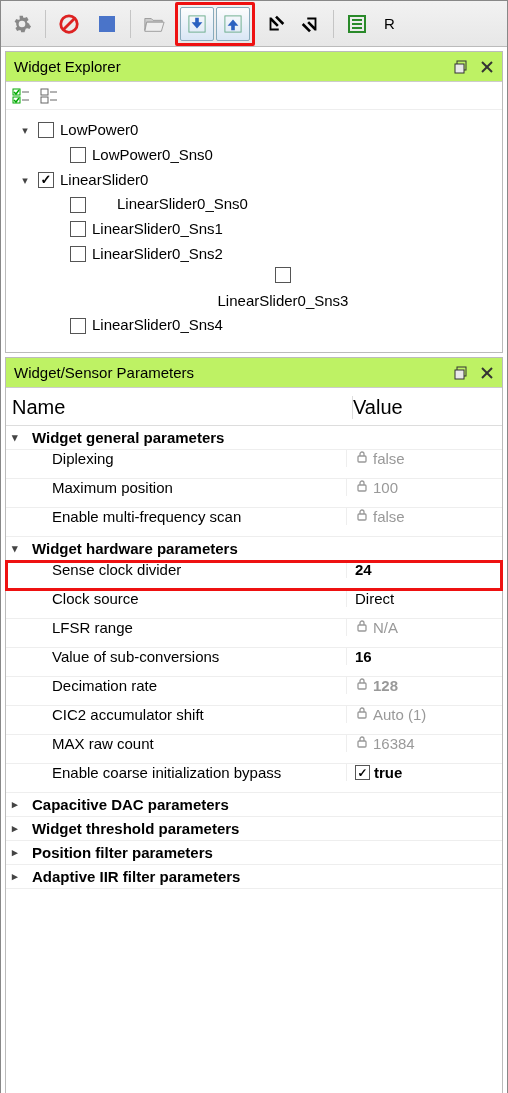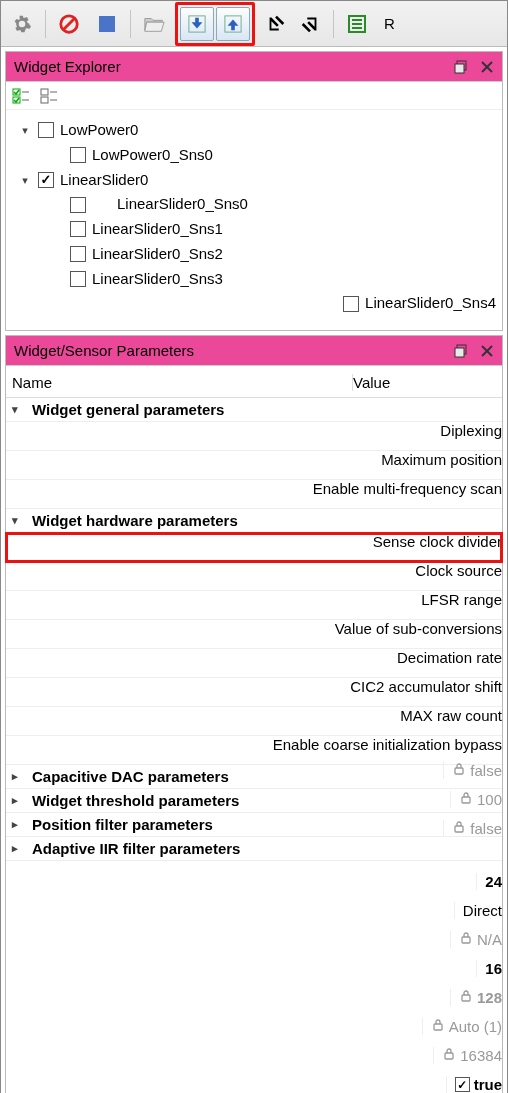--- a/index.html
+++ b/index.html
@@ -49,21 +49,21 @@
   }
 
   
   .panel {
     margin: 4px;
     border: 1px solid #bbb;
     display: flex; flex-direction: column;
     background: #fff;
   }
   .panel-header {
-    background: #ec4899;
+    background: #bef264;
     border-bottom: 1px solid #ccc;
     height: 30px;
     display: flex; align-items: center;
     padding: 0 4px 0 8px;
     font-size: 15px;
   }
   .panel-header .spacer { flex: 1; }
   .panel-hbtn {
     width: 22px; height: 22px;
     display:flex;align-items:center;justify-content:center;
@@ -100,39 +100,38 @@
   }
   .chk {
     width:16px;height:16px;border:1px solid #555;background:#fff;display:flex;align-items:center;justify-content:center;cursor:pointer;
   }
   .chk.checked::after {
     content:"✓"; font-size:13px; line-height:1; color:#000; font-weight:bold;
   }
 
   
   .params-hdr {
-    display:flex; font-size:15px; padding:8px 6px 6px 6px;
+    display:flex; font-size:20px; padding:8px 6px 6px 6px;
     border-bottom:1px solid #ddd;
   }
   .params-hdr .col-name { flex: 0 0 340px; }
   .params-hdr .col-val { flex:1; border-left:1px solid #ddd; }
   .param-body { font-size:15px; }
   .grp-row {
     display:flex; align-items:center;
     padding:3px 6px;
     border-bottom:1px solid #eee;
     font-weight:bold;
     gap:6px;
   }
   .grp-row .exp { width:14px; font-size:11px; color:#444; cursor:pointer; }
   .param-row {
-    display:flex; align-items:flex-end;
+    display:flex; align-items:flex-start;
     border-bottom:1px solid #eee;
     height:29px;
-    flex-direction:column;
   }
   .param-name {
     flex: 0 0 340px;
     padding-left: 46px;
     overflow:hidden;text-overflow:ellipsis;white-space:nowrap;
   }
   .param-val {
     flex:1; display:flex;align-items:center; gap:4px;
     border-left:1px solid #eee;
     padding-left:8px;
@@ -287,25 +286,25 @@
           <span>LinearSlider0_Sns0</span>
         </div>
         <div class="tree-row tree-indent-2" style="padding-left: 58px;">
           <span class="chk"></span>
           <span>LinearSlider0_Sns1</span>
         </div>
         <div class="tree-row tree-indent-2" style="padding-left: 58px;">
           <span class="chk"></span>
           <span>LinearSlider0_Sns2</span>
         </div>
+        <div class="tree-row tree-indent-2" style="padding-left: 58px; flex-direction: column;">
+          <span class="chk"></span>
+          <span>LinearSlider0_Sns3</span>
+        </div>
         <div class="tree-row tree-indent-2" style="padding-left: 58px;">
-          <span class="chk"></span>
-          <span>LinearSlider0_Sns3</span>
-        </div>
-        <div class="tree-row tree-indent-2" style="padding-left: 58px; justify-content: flex-end;">
           <span class="chk"></span>
           <span>LinearSlider0_Sns4</span>
         </div>
       </div>
   </div>
 
   <div class="panel" style="height:848px">
     <div class="panel-header">
       <span>Widget/Sensor Parameters</span>
       <span class="spacer"></span>

